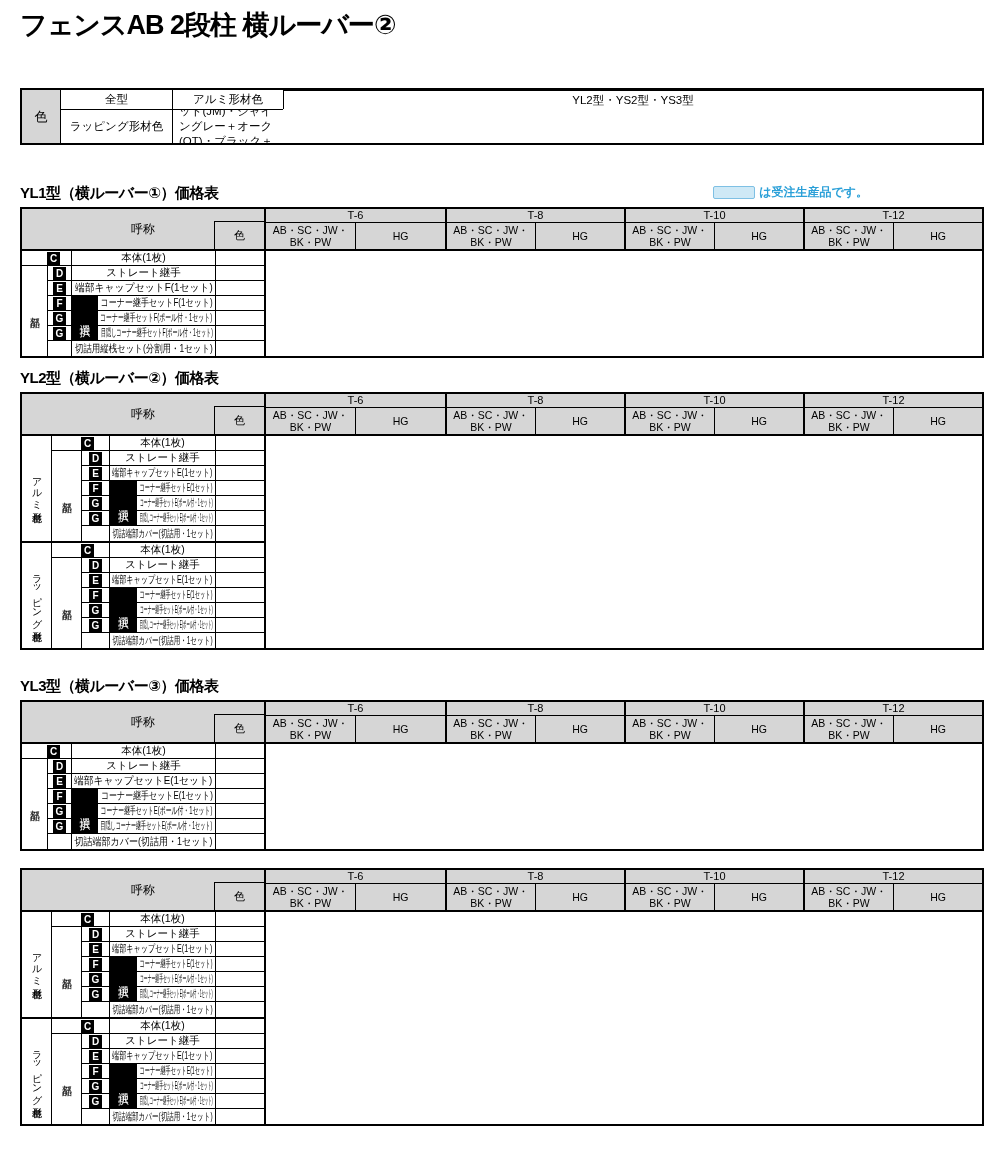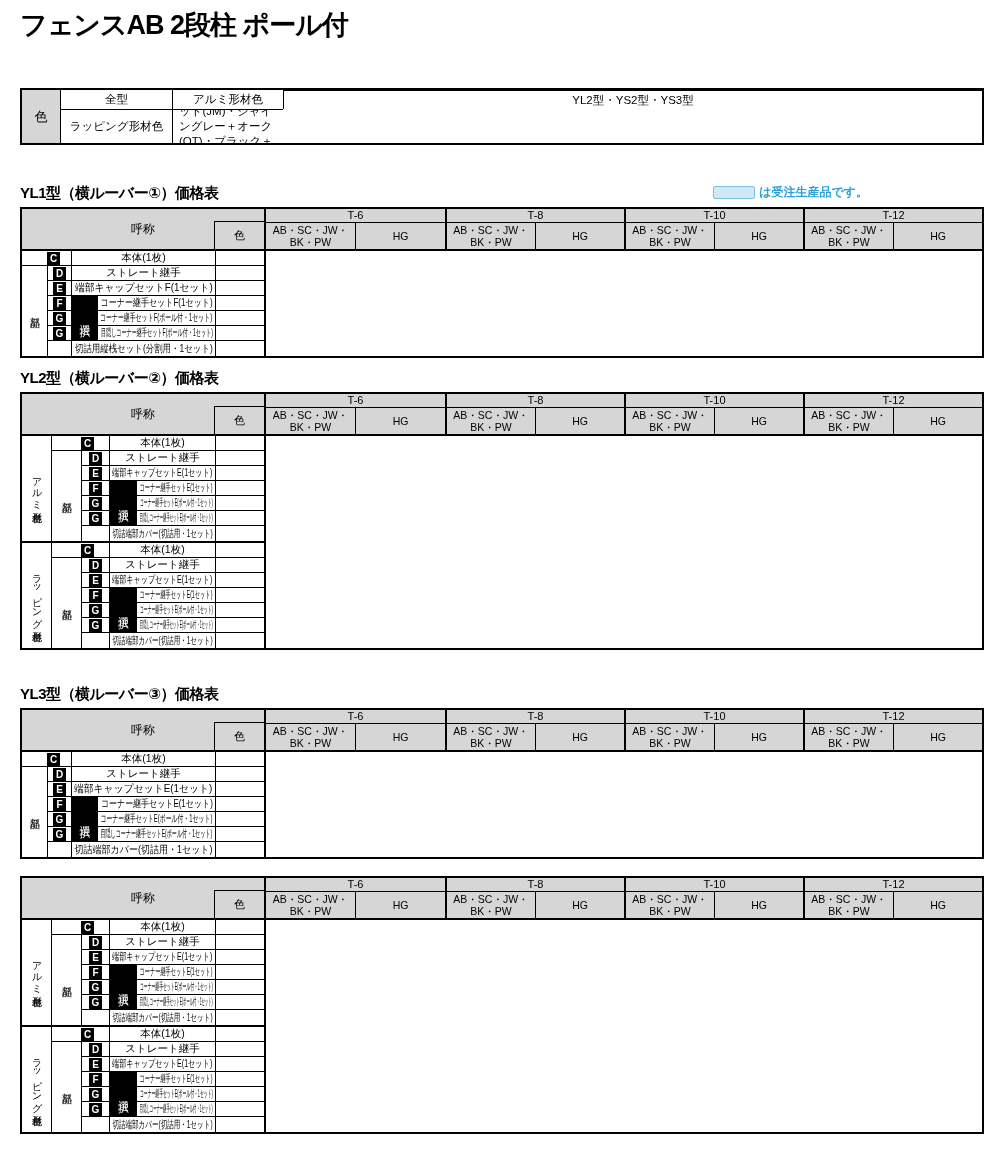--- a/index.html
+++ b/index.html
@@ -69,27 +69,27 @@
   .vt { writing-mode:vertical-rl; text-orientation:upright; font-size:10px; line-height:1; }
   .vt.parts { letter-spacing:2px; }
   .vt.select { color:#fff; font-size:11px; letter-spacing:2px; }
   .vt.grouplabel { font-size:10px; letter-spacing:0; }
 
   .price-area { position:absolute; top:0; bottom:0; right:0; left:244px; background:#fff; }
 
   
   #sections .price-section:nth-child(1) { margin-top:40px; }
   #sections .price-section:nth-child(2) { margin-top:12px; }
-  #sections .price-section:nth-child(3) { margin-top:36px; }
+  #sections .price-section:nth-child(3) { margin-top:28px; }
   #sections .price-section:nth-child(4) { margin-top:17px; }
 </style>
 </head>
 <body>
 
-<h1 class="page-title">フェンスAB 2段柱 ポール付</h1>
+<h1 class="page-title">フェンスAB 2段柱 横ルーバー②</h1>
 
 <div class="ctable">
   <div class="ct head">色</div>
   <div class="ct bl">全型</div>
   <div class="ct bl">アルミ形材色</div>
   <div class="ct bl bt wrap">YL2型・YS2型・YS3型</div>
   <div class="ct bl bt">ラッピング形材色</div>
   <div class="ct bl bt colors">シャイングレー＋クリエモカ(CM)・シャイングレー＋クリエダーク(SM)・シャイングレー＋チェリーウッド(JM)・シャイングレー＋オーク(QT)・ブラック＋クリエモカ(RT)・ブラック＋クリエダーク(ST)・ブラック＋チェリーウッド(PT)・ブラック＋オーク(KR)</div>
 </div>
 

